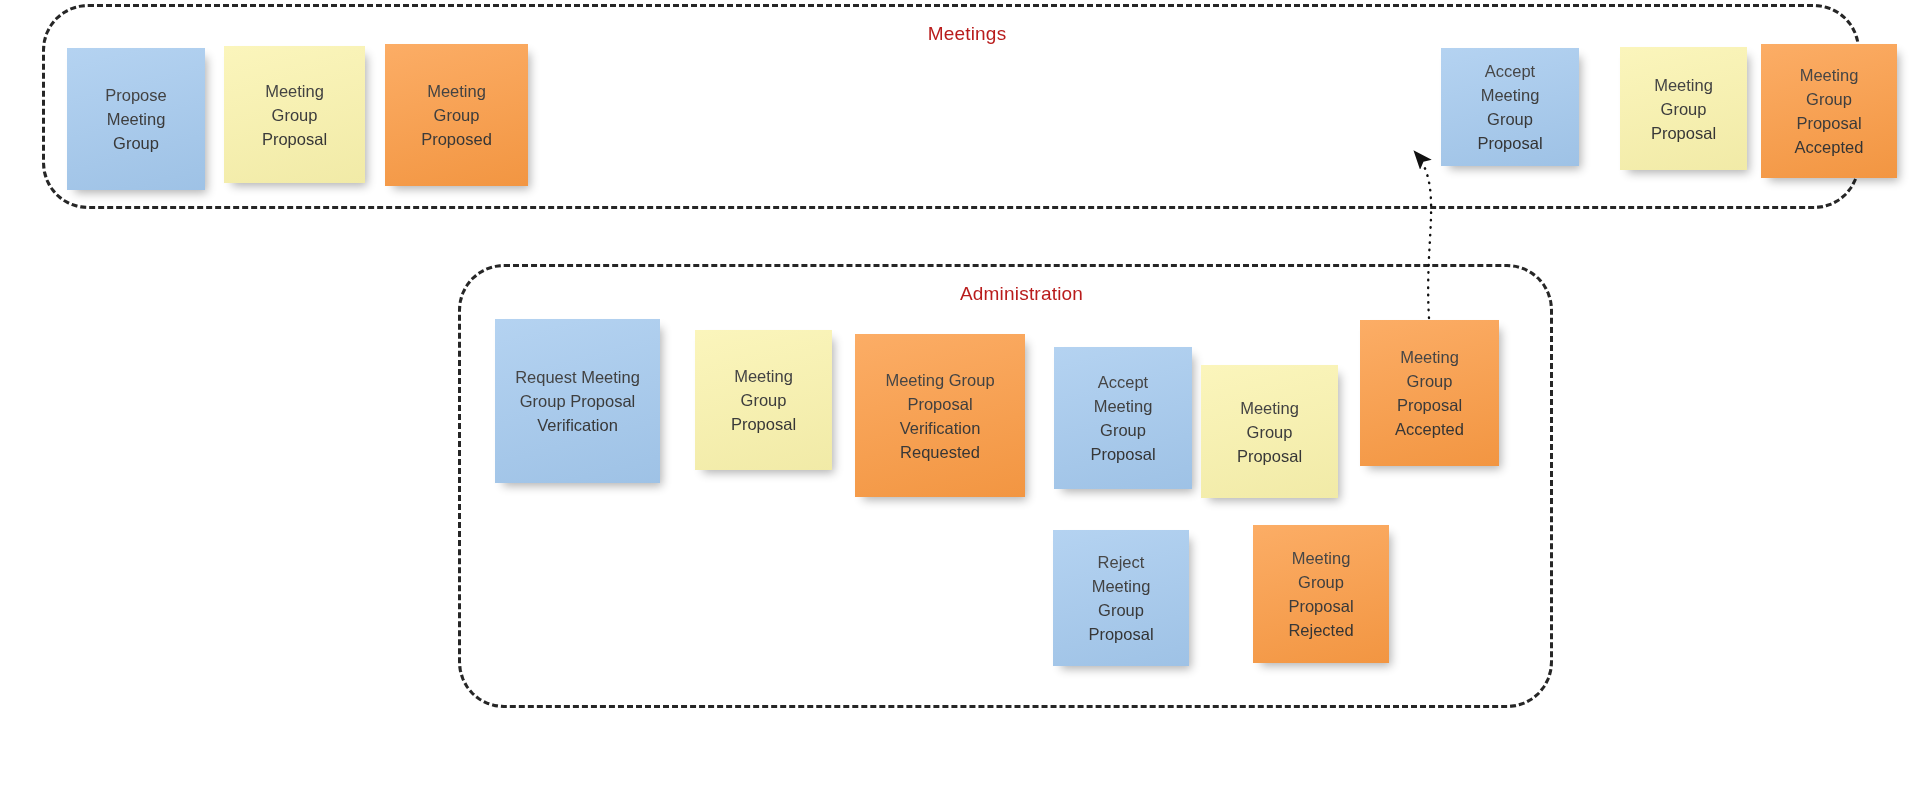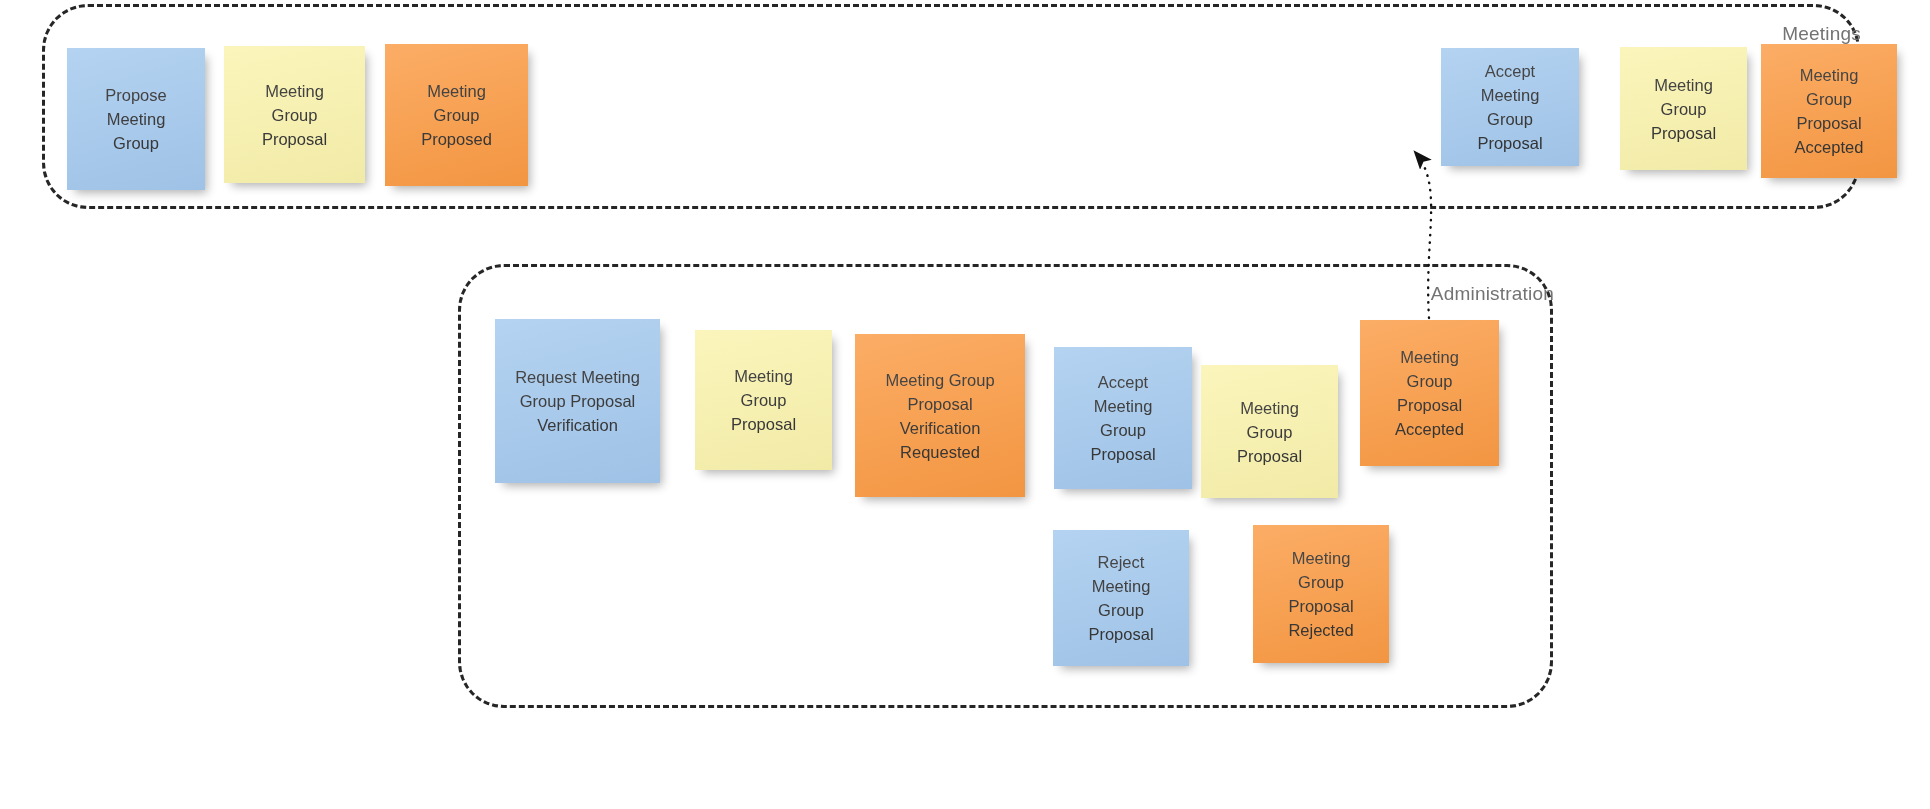--- a/index.html
+++ b/index.html
@@ -20,25 +20,25 @@
   .container {
     position: absolute;
     border: 3px dashed #262626;
     border-radius: 46px;
     box-sizing: border-box;
     background: transparent;
   }
   .container-title {
     position: absolute;
     top: 16px;
-    left: 4px;
+    left: 16px;
     width: 100%;
-    text-align: right;
+    text-align: center;
     font-size: 19px;
-    color: #737373;
+    color: #b91c1c;
     letter-spacing: .2px;
     white-space: nowrap;
   }
 
   
   .card {
     position: absolute;
     box-sizing: border-box;
     display: flex;
     align-items: center;

